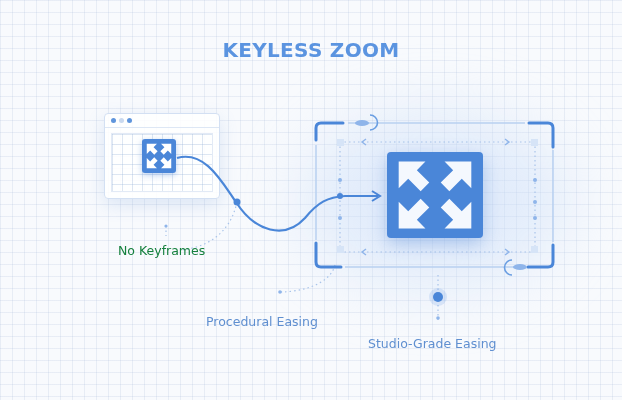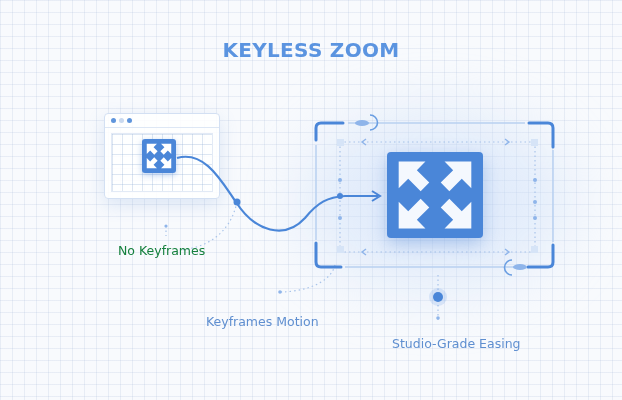--- a/index.html
+++ b/index.html
@@ -131,14 +131,14 @@
     <g fill="#f4f8fe">
       <polygon points="12,10 40,10 31,19 44,32 35,41 22,28 12,38"></polygon>
       <polygon points="88,10 88,38 78,28 65,41 56,32 69,19 60,10"></polygon>
       <polygon points="12,80 12,52 22,62 35,49 44,58 31,71 40,80"></polygon>
       <polygon points="88,80 60,80 69,71 56,58 65,49 78,62 88,52"></polygon>
     </g>
   </svg>
 </div>
 
 <div class="label" style="left:118px;top:243px;color:#15803d;">No Keyframes</div>
-<div class="label" style="left:206px;top:314px;color:#5f8fd0;">Keyframes Motion</div>
-<div class="label" style="left:368px;top:336px;color:#5f8fd0;margin-left:24px;">Studio-Grade Easing</div>
+<div class="label" style="left:206px;top:314px;color:#5f8fd0;">Procedural Easing</div>
+<div class="label" style="left:368px;top:336px;color:#5f8fd0;">Studio-Grade Easing</div>
 
 </body></html>

